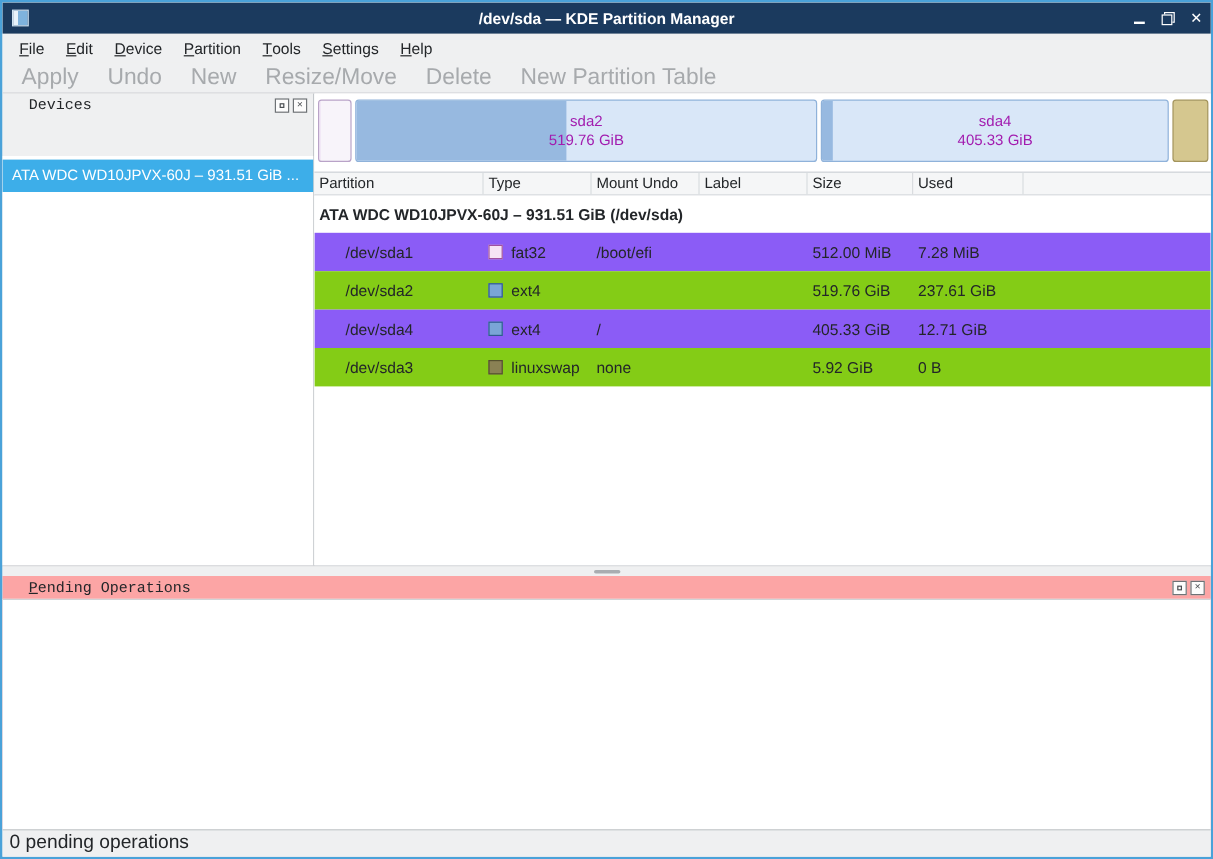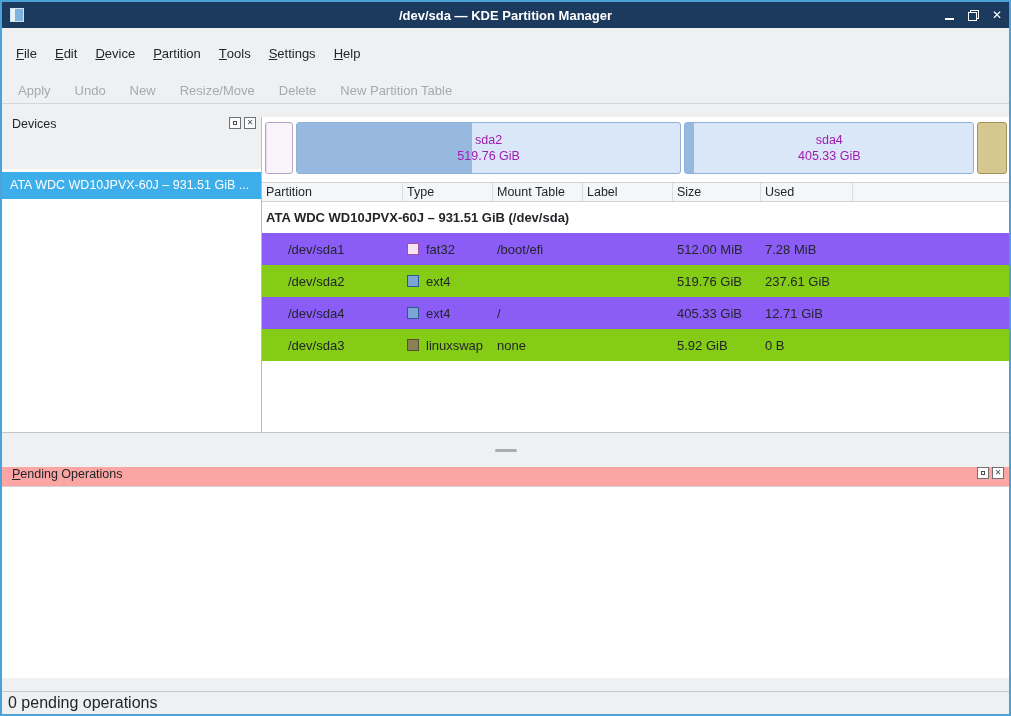--- a/index.html
+++ b/index.html
@@ -1,20 +1,20 @@
 <!DOCTYPE html>
 <html><head>
 <meta charset="utf-8">
 <style>
   * { box-sizing: border-box; margin: 0; padding: 0; }
   html,body { width:1011px; height:716px; background:#fff; }
   body { font-family:"Liberation Sans", sans-serif; font-size:13px; color:#232629; }
 
   .window { width:1011px; height:716px; border:2px solid #4aa2d9; background:#eff0f1;
-            display:flex; flex-direction:column; overflow:hidden;gap:13px; }
+            display:flex; flex-direction:column; overflow:hidden; }
 
   
   .titlebar { flex:0 0 26px; background:#1b3a5e; color:#fff; position:relative;
               display:flex; align-items:center; }
   .app-icon { width:14px; height:14px; margin-left:8px;
               background:linear-gradient(90deg,#e8f2fa 0 4px,#7fb3dd 4px);
               border:1px solid #cfe3f2; }
   .win-title { position:absolute; left:0; right:0; text-align:center; font-weight:bold;
                font-size:13px; pointer-events:none; }
   .win-controls { margin-left:auto; display:flex; align-items:center; height:100%; }
@@ -24,27 +24,27 @@
   .ic-restore { position:relative; width:11px; height:11px; }
   .ic-restore::before { content:""; position:absolute; right:0; top:0; width:7px; height:7px; border:1px solid #fff; }
   .ic-restore::after  { content:""; position:absolute; left:0; bottom:0; width:7px; height:7px; border:1px solid #fff; background:#1b3a5e; }
   .ic-close { font-size:12px; line-height:1; }
 
   
   .menubar { flex:0 0 24px; display:flex; align-items:center; padding-left:5px; background:#eff0f1; }
   .menu-item { padding:0 9px; height:100%; display:flex; align-items:center; font-size:13px; }
   .toolbar { flex:0 0 26px; display:flex; align-items:center; padding-left:4px;
              border-bottom:1px solid #d2d5d8; background:#eff0f1; }
-  .tool-btn { padding:0 12px; color:#a7aaad; font-size:13px; }
+  .tool-btn { padding:0 12px; color:#a7aaad; font-size:19px; }
 
   
   .main { flex:1 1 auto; display:flex; min-height:0; border-bottom:1px solid #c2c6ca; }
 
   .devices-panel { flex:0 0 260px; border-right:1px solid #b9bdc1; display:flex; flex-direction:column; background:#eff0f1; }
-  .panel-header { flex:0 0 19px; display:flex; align-items:flex-start; padding:0 5px 0 10px; font-size:12.5px; }
+  .panel-header { flex:0 0 19px; display:flex; align-items:center; padding:0 5px 0 22px; font-size:12.5px;font-family:Liberation Mono, monospace; }
   .panel-header .spacer { flex:1; }
   .dock-btn { width:12px; height:12px; border:1px solid #6e7276; background:#fcfcfc;
               display:flex; align-items:center; justify-content:center; margin-left:3px; }
   .dock-float-inner { width:4px; height:4px; border:1px solid #4a4e52; }
   .dock-close-x { font-size:8px; line-height:1; color:#4a4e52; }
   .device-list { flex:1; background:#fff; padding-top:3px;margin-top:33px; }
   .device-item { height:27px; line-height:27px; padding:0 8px; background:#3daee9; color:#fff;
                  font-size:12.5px; white-space:nowrap; overflow:hidden; }
 
   .right-panel { flex:1; display:flex; flex-direction:column; background:#fff; min-width:0; }
@@ -170,21 +170,21 @@
               <span></span>
               <span></span>
             </div>
           </div>
         </div>
       </div>
 
       <div class="table-header">
         <div class="th c1">Partition</div>
         <div class="th c2">Type</div>
-        <div class="th c3">Mount Table</div>
+        <div class="th c3">Mount Undo</div>
         <div class="th c4">Label</div>
         <div class="th c5">Size</div>
         <div class="th c6">Used</div>
         <div class="th c7"></div>
       </div>
 
       <div class="table-body">
         <div class="device-row">ATA WDC WD10JPVX-60J – 931.51 GiB (/dev/sda)</div>
 
         <div class="t-row alt">

